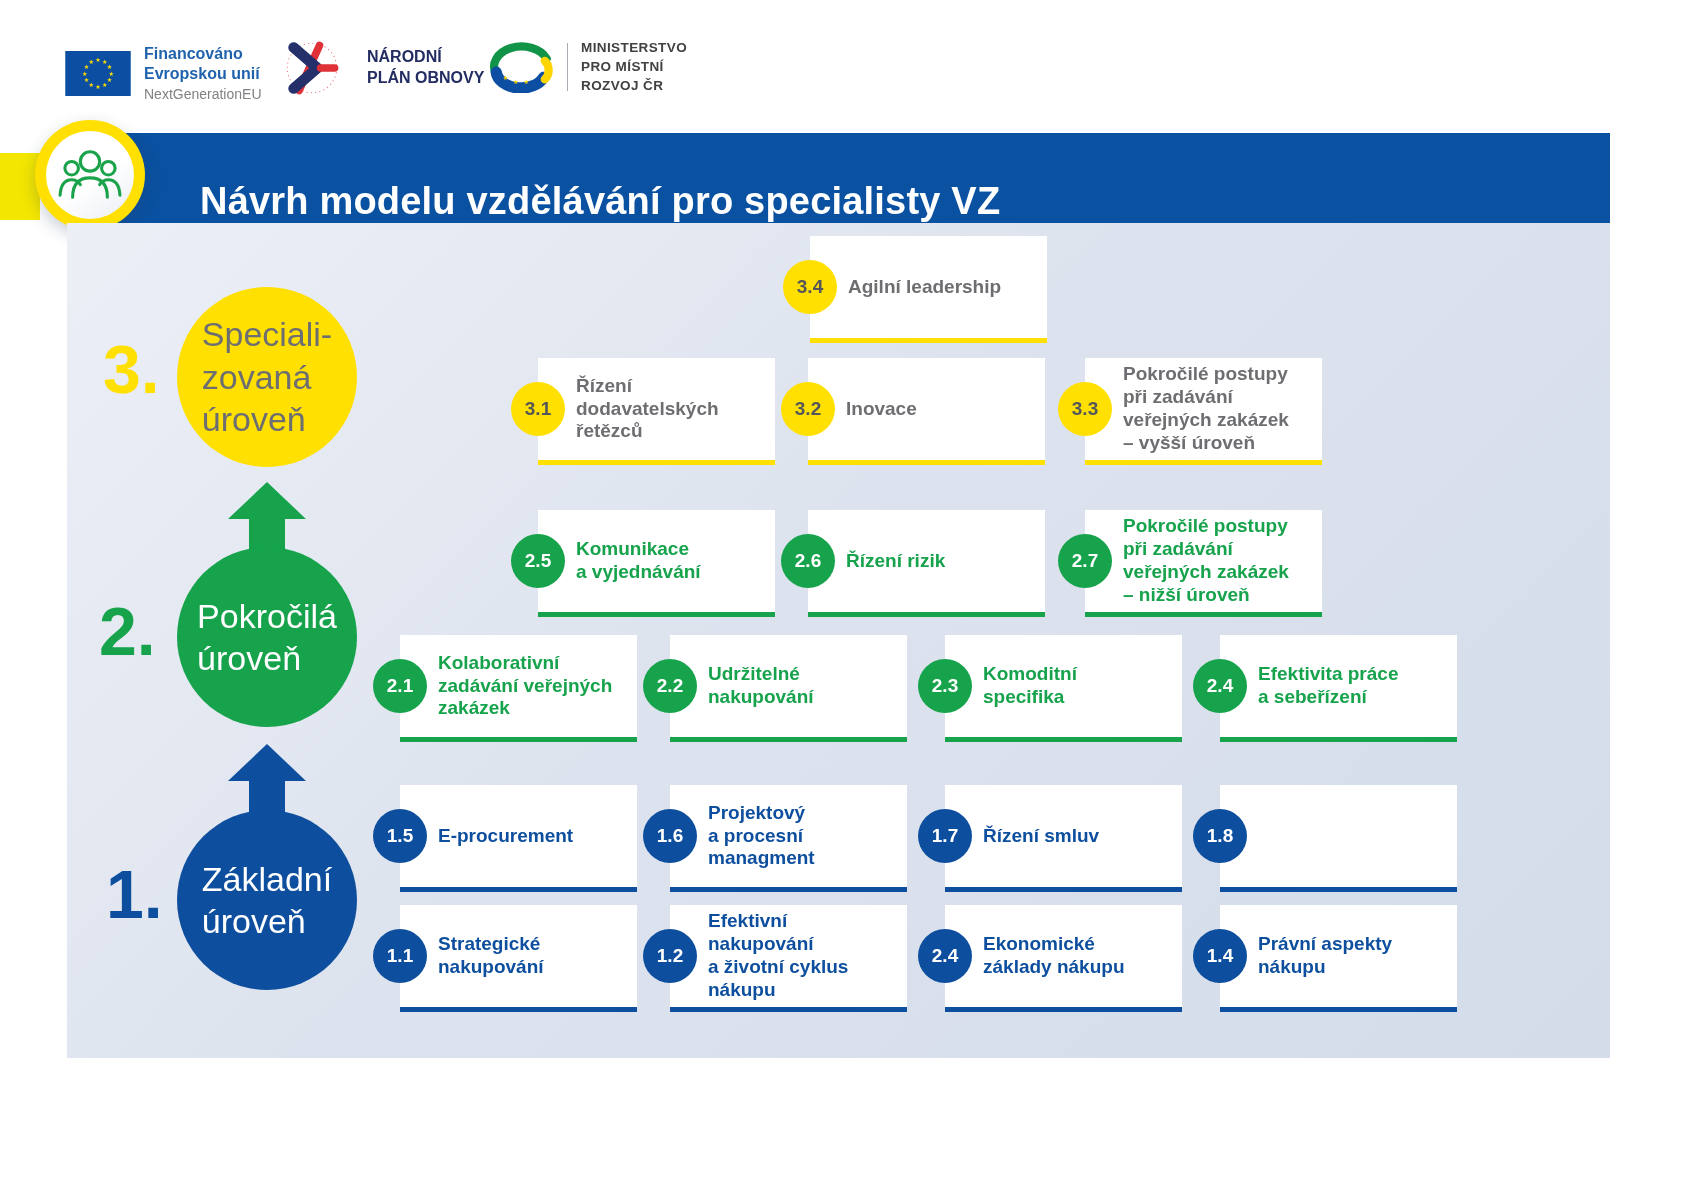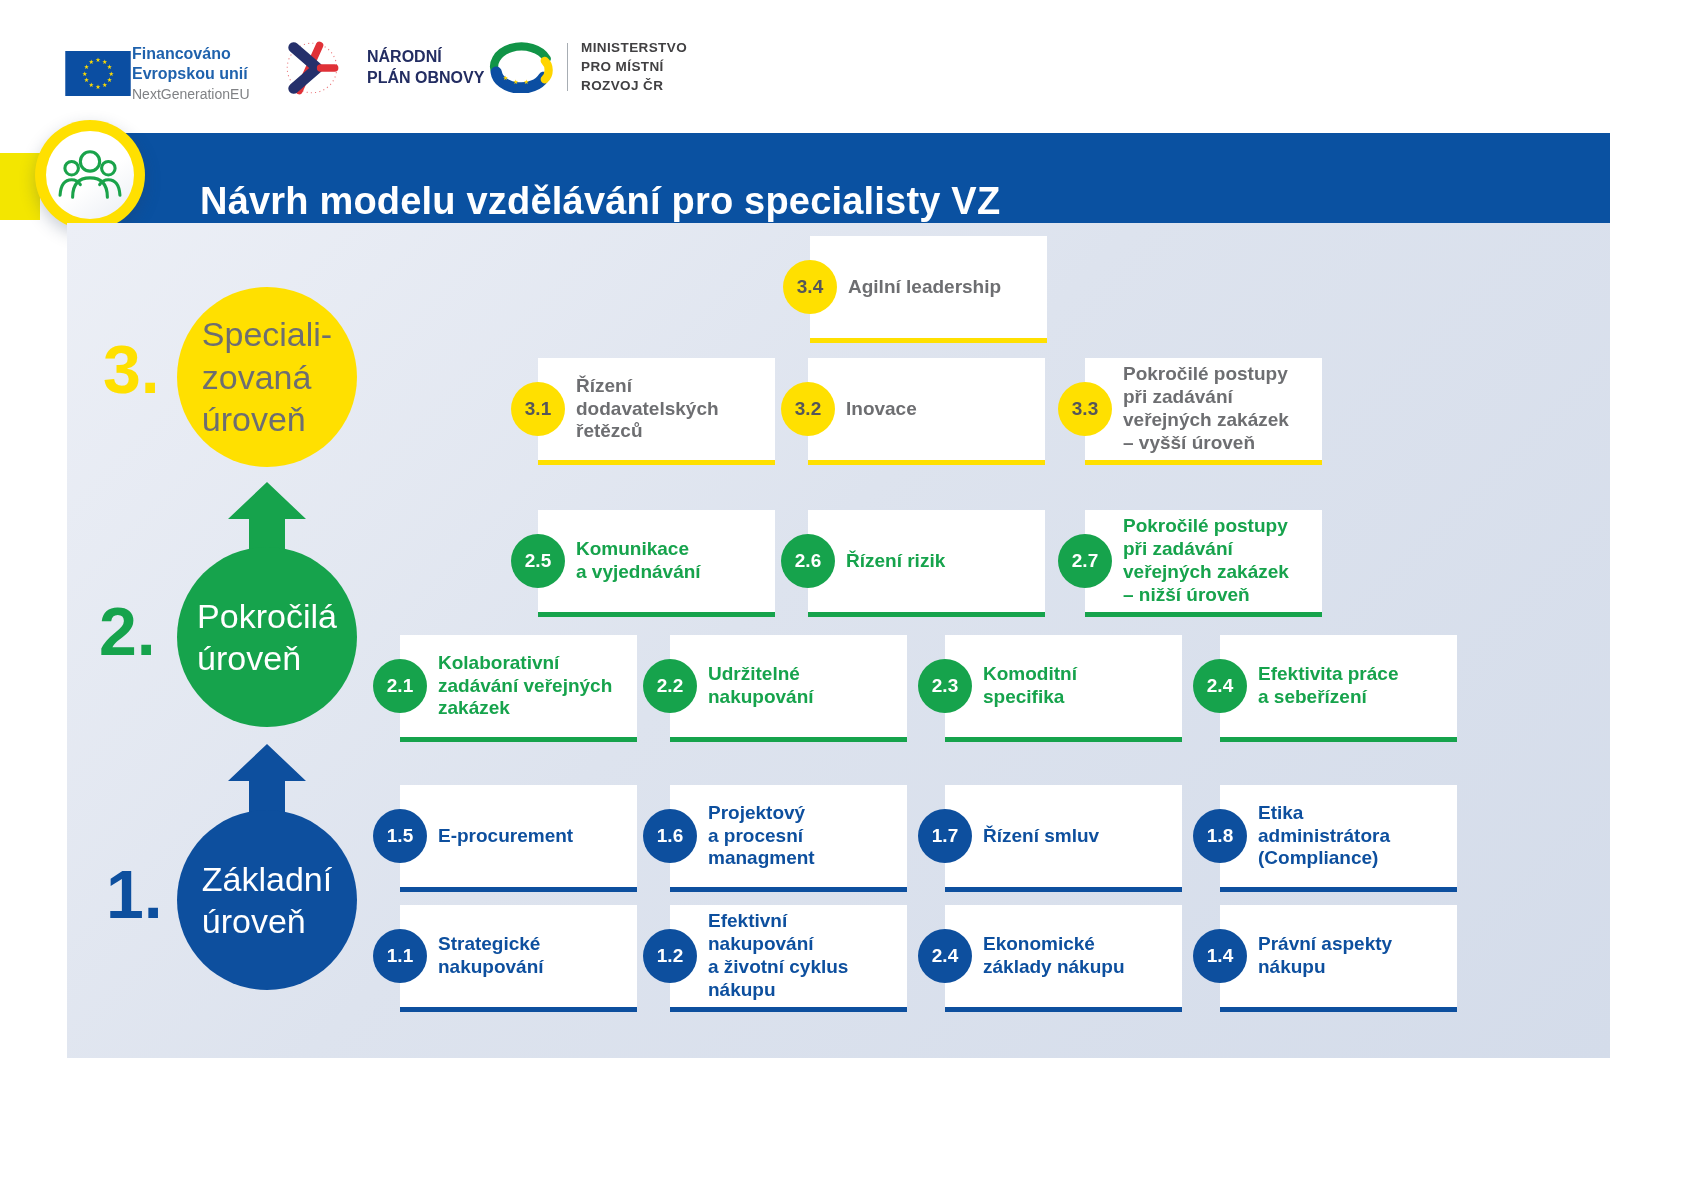--- a/index.html
+++ b/index.html
@@ -9,21 +9,21 @@
     --yellow:#ffe000;
     --gray-text:#6d6e71;
   }
   *{box-sizing:border-box;margin:0;padding:0}
   body{background:#fff;font-family:"Liberation Sans",sans-serif;}
   .stage{position:relative;width:1683px;height:1190px;background:#fff;overflow:hidden}
 
   
   .logo{position:absolute;display:flex;align-items:center}
   .logo-eu{left:65px;top:44px}
-  .eu-text{margin-left:1px}
+  .eu-text{margin-left:13px}
   .eu-bold{color:#1f62ad;font-weight:700;font-size:16px;line-height:1.25;white-space:pre-line}
   .eu-sub{color:#808285;font-size:14px;margin-top:2px}
   .logo-npo{left:284px;top:40px}
   .npo-text{margin-left:27px;color:#232d62;font-weight:700;font-size:16px;line-height:1.3;white-space:pre-line}
   .logo-mmr{left:488px;top:38px}
   .mmr-divider{width:1px;height:48px;background:#a7adb3;margin:0 13px}
   .mmr-text{color:#414042;font-weight:700;font-size:13.5px;line-height:1.42;letter-spacing:.4px;white-space:pre-line}
   .logo-nsvz{left:658px;top:36px}
   .nsvz-text{margin-left:4px;color:#1e70b8;font-weight:700;font-size:11.5px;line-height:1.45;letter-spacing:.2px;white-space:pre-line}
 
@@ -245,23 +245,20 @@
     <span class="label">Projektový
 a procesní
 managment</span>
   </div>
   <div class="card l1 c17">
     <span class="badge">1.7</span>
     <span class="label">Řízení smluv</span>
   </div>
   <div class="card l1 c18">
     <span class="badge">1.8</span>
-    <span class="label">Etika
-administrátora
-(Compliance)</span>
   </div>
   <div class="card l1 c11">
     <span class="badge">1.1</span>
     <span class="label">Strategické
 nakupování</span>
   </div>
   <div class="card l1 c12">
     <span class="badge">1.2</span>
     <span class="label">Efektivní
 nakupování

